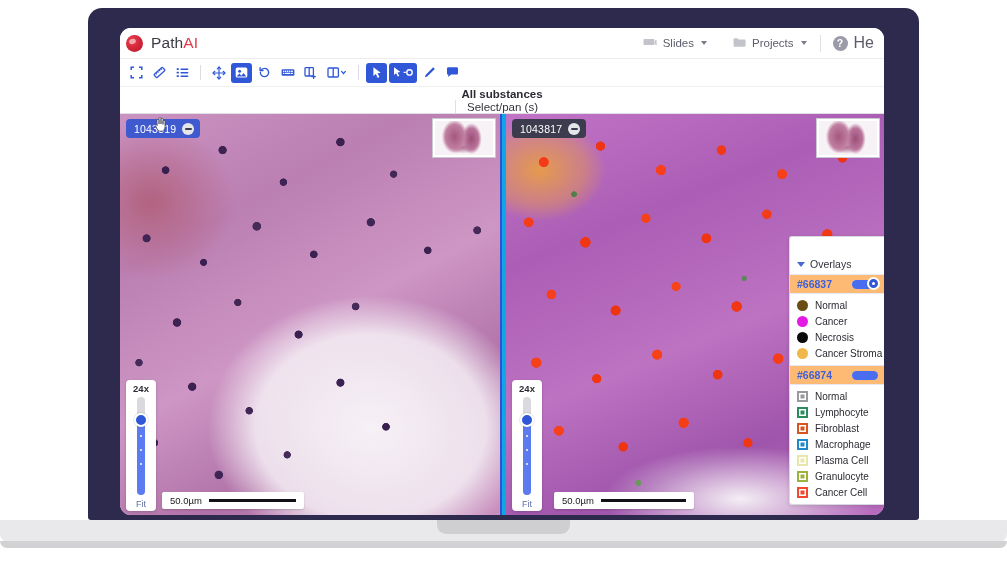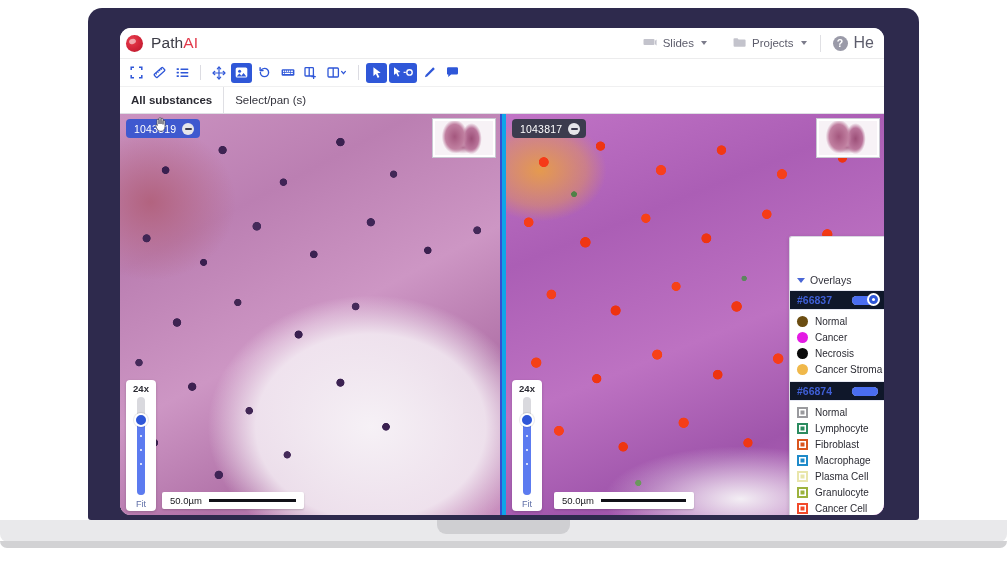--- a/index.html
+++ b/index.html
@@ -104,20 +104,21 @@
   .tbtn.active { background: #2f57d8; color: #ffffff; }
   .tbtn.caretbtn { width: 28px; }
   .tsep { width: 1px; height: 15px; background: #dcdce2; margin: 0 5px; }
   .tbtn svg { display: block; }
 
   
   .tabs {
     position: absolute; left: 0; top: 59px; width: 764px; height: 27px;
     background: #ffffff; display: flex; align-items: center;
     border-bottom: 1px solid #dfdfe4;
+    flex-direction: column;
   }
   .tab {
     font-size: 11.5px; color: #2b2b33; padding: 0 11px; height: 100%;
     display: flex; align-items: center; font-weight: 600;
   }
   .tab.secondary { font-weight: 400; color: #33333c; border-left: 1px solid #dfdfe4; }
 
   
   .viewers {
     position: absolute; left: 0; top: 86px; width: 764px; height: 401px;
@@ -290,30 +291,30 @@
   .overlays {
     position: absolute; right: 0px; top: 122px;
     width: 95px; background: #ffffff;
     border: 1px solid #d9d9e1; border-right: none;
     border-radius: 3px 0 0 3px;
     font-size: 10px; color: #2b2b33;
     box-shadow: 0 1px 4px rgba(0,0,0,.14);
   }
   .ov-header {
     display: flex; align-items: center; gap: 5px;
-    padding: 21px 7px 4px; color: #32323c; font-size: 10.5px; margin-top: 16px;
+    padding: 21px 7px 4px; color: #32323c; font-size: 10.5px;
   }
   .ov-caret {
     width: 0; height: 0;
     border-left: 4px solid transparent; border-right: 4px solid transparent;
     border-top: 5px solid #4a67d6;
   }
   .ov-group {
     display: flex; align-items: center; justify-content: space-between;
-    padding: 3px 6px 3px 7px; background: #0f172a;
+    padding: 3px 6px 3px 7px; background: #fdba74;
     border-top: 1px solid #e6e8f3; border-bottom: 1px solid #e6e8f3;
   }
   .ov-group-id { color: #3f5fd6; font-size: 10.5px; font-weight: 600; }
   .ov-toggle {
     position: relative; width: 26px; height: 9px;
     background: #cfd6f5; border-radius: 5px;
   }
   .ov-toggle .bar { position: absolute; inset: 0; background: #4a6df0; border-radius: 5px; }
   .ov-toggle .knob {
     position: absolute; right: -2px; top: -2.5px;

